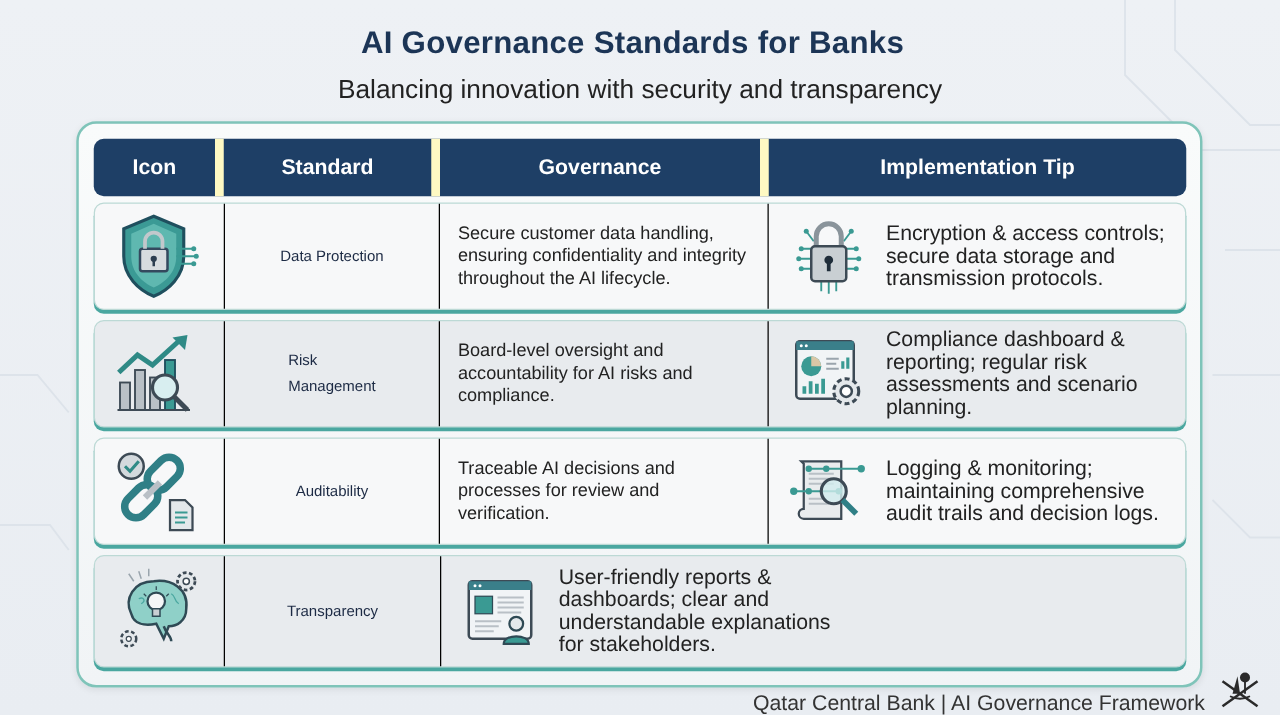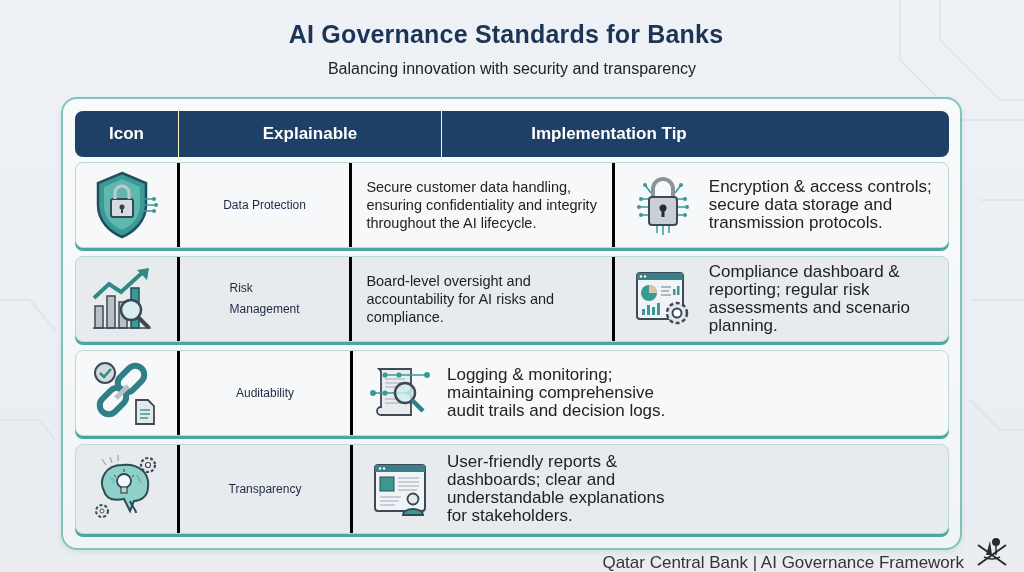--- a/index.html
+++ b/index.html
@@ -13,48 +13,48 @@
     .bg-lines {
       position: absolute; inset: 0; pointer-events: none;
     }
     .title {
       position: absolute; top: 20px; left: 0; width: 1012px;
       text-align: center; font-size: 25px; font-weight: 700; color: #1c3556;
       letter-spacing: 0.2px;
     }
     .subtitle {
       position: absolute; top: 60px; left: 0; width: 1024px;
-      text-align: center; font-size: 16px; color: #222; 
+      text-align: center; font-size: 21px; color: #222; 
     }
     .card {
       position: absolute; left: 61px; top: 97px; width: 901px; height: 453px;
       border: 2px solid #7fc4b9; border-radius: 16px;
       background: linear-gradient(180deg, #f9fbfb, #f1f4f6);
       box-shadow: 0 2px 6px rgba(0,0,0,0.08);
     }
     .thead {
       position: absolute; left: 75px; top: 111px; width: 874px; height: 46px;
       background: #1e3f66; border-radius: 8px; display: flex;
       color: #fff; font-size: 17px; font-weight: 700;
     }
     .thead .th {
       display: flex; align-items: center; justify-content: center;
-      border-right: 1px solid #fef9c3;
+      border-right: 7px solid #fef9c3;
     }
     .thead .th:last-child { border-right: none; }
     .c1 { width: 104px; } .c2 { width: 173px; } .c3 { width: 263px; } .c4 { width: 334px; }
 
     .row {
       position: absolute; left: 75px; width: 874px; height: 86px;
       border: 1px solid #bcd9d5; border-radius: 8px;
       background: #f7f8f9; display: flex;
       box-shadow: 0 3px 0 #4aa7a0;
     }
     .row.alt { background: #e8ebee; }
-    .row .td { display: flex; align-items: center; border-right: 3px solid #000000; }
+    .row .td { display: flex; align-items: center; border-right: 1px solid #000000; }
     .row .td:last-child { border-right: none; }
     .td.icon-cell { justify-content: center; }
     .td.std { justify-content: center; text-align: left; font-weight: 400; font-size: 12px; color: #1c2a44; line-height: 21px; padding: 0 8px; }
     .td.desc { padding: 0 14px; font-size: 14.5px; line-height: 18px; color: #222; }
     .td.tip { padding: 0 0 0 16px; font-size: 17px; line-height: 18px; color: #222; }
     .tip-icon { width: 64px; height: 64px; flex: 0 0 64px; margin-right: 14px; }
     .tip-text { flex: 1; }
     .std-text { white-space: pre-line; }
     .footer {
       position: absolute; right: 60px; top: 553px; font-size: 17px; color: #333;
@@ -76,21 +76,22 @@
   </g>
 </svg>
 
 <div class="title">AI Governance Standards for Banks</div>
 <div class="subtitle">Balancing innovation with security and transparency</div>
 
 <div class="card"></div>
 
 <div class="thead">
   <div class="th c1">Icon</div>
-  <div class="th c3">Explainable</div>
+  <div class="th c2">Standard</div>
+  <div class="th c3">Governance</div>
   <div class="th c4">Implementation Tip</div>
 </div>
 
 <div class="row" style="top:162px;">
   <div class="td c1 icon-cell">
     <svg width="68" height="72" viewBox="0 0 68 72">
       <path d="M30 4 L54 14 L54 36 C54 52 42 63 30 68 C18 63 6 52 6 36 L6 14 Z" fill="#3b9a95" stroke="#1f4f5e" stroke-width="2.5"></path>
       <path d="M30 10 L48 18 L48 36 C48 49 39 57 30 61 C21 57 12 49 12 36 L12 18 Z" fill="#5fb8b0"></path>
       <rect x="19" y="30" width="22" height="18" rx="2" fill="#d7dcdf" stroke="#34495e" stroke-width="2"></rect>
       <path d="M23 30 V24 a7 7 0 0 1 14 0 V30" fill="none" stroke="#c2c8cc" stroke-width="3"></path>
@@ -205,20 +206,21 @@
       <g stroke="#3a9a93" stroke-width="1.5">
           <path d="M48 50 H58"></path>
           <path d="M48 54 H58"></path>
           <path d="M48 58 H56"></path>
         </g>
     </svg>
   </div>
   <div class="td c2 std">
       <span class="std-text">Auditability</span>
     </div>
+  <div class="td c3 desc">Traceable AI decisions and processes for review and verification.</div>
   <div class="td c4 tip">
     <svg class="tip-icon" viewBox="0 0 64 64">
       <path d="M10 8 H42 V54 H12 a4 4 0 0 1 0 -8 V10 Z" fill="#e9ecee" stroke="#3d4a55" stroke-width="1.8"></path>
       <g stroke="#b9c0c6" stroke-width="1.5">
           <path d="M16 18 H36"></path>
           <path d="M16 22 H34"></path>
           <path d="M16 26 H36"></path>
           <path d="M16 38 H30"></path>
           <path d="M16 42 H32"></path>
         </g>

